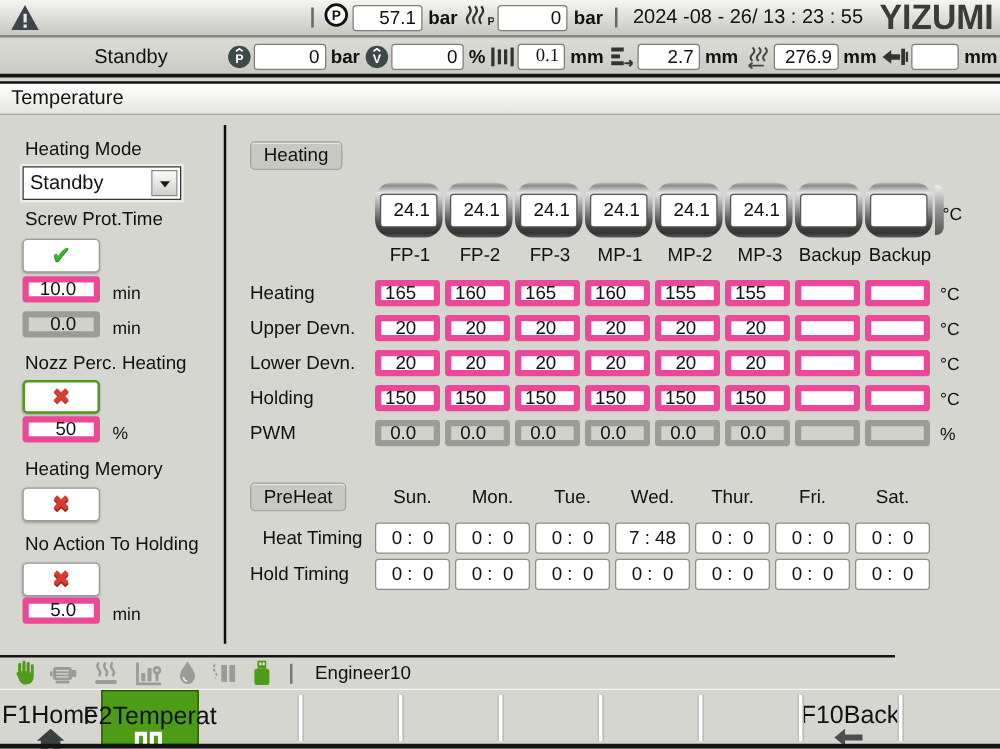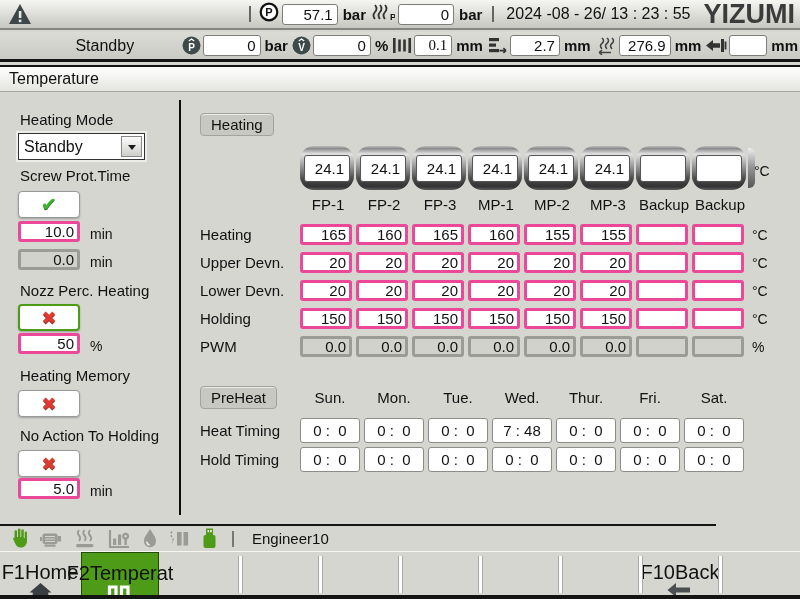--- a/index.html
+++ b/index.html
@@ -31,22 +31,22 @@
   #titlebar{position:absolute;left:0;top:65px;width:800px;height:27px;box-sizing:border-box;
             background:linear-gradient(#ffffff,#e4e4e0);border-top:2px solid #151515;
             border-bottom:1px solid #a8a8a2;display:flex;align-items:center}
   #titlebar span{margin-left:9px;font-size:16px}
 
   #divider{position:absolute;left:179px;top:100px;width:2px;height:415px;background:#0e0e0e}
 
   
   .panel-label{position:absolute;font-size:15px;white-space:nowrap}
   .unit-s{position:absolute;font-size:14px}
-  .box{height:21px;background:#fff;border:3px solid #ec4899;border-radius:3px;box-sizing:border-box;
-       font-size:15px;display:flex;align-items:center;justify-content:flex-end;padding:0 3px}
+  .box{height:21px;background:#fff;border:5px solid #ec4899;border-radius:3px;box-sizing:border-box;
+       font-size:15px;display:flex;align-items:center;justify-content:flex-end;padding:0 14px}
   .box.disabled{background:#d2d2cc;border-color:#9c9c96}
   .toggle-btn{position:absolute;width:62px;height:27px;background:#fff;border:1px solid #999;border-radius:4px;
               box-sizing:border-box;display:flex;align-items:center;justify-content:center;
               box-shadow:0 1px 2px rgba(0,0,0,.25)}
   .toggle-btn.focus{border:2px solid #4e9b17}
   .glyph-check{color:#3cb32c;font-size:19px;font-weight:bold;text-shadow:0 1px 0 #1e6e14}
   .glyph-cross{color:#dd3b30;font-size:18px;font-weight:bold;text-shadow:0 1px 0 #8c1f18}
 
   .dropdown{position:absolute;left:18px;top:133px;width:127px;height:27px;background:#fff;
             border:1px solid #333;box-shadow:0 0 0 2px #ecece8;box-sizing:border-box;
@@ -351,21 +351,21 @@
   <div id="day-row">
       <span class="day">Sun.</span>
       <span class="day">Mon.</span>
       <span class="day">Tue.</span>
       <span class="day">Wed.</span>
       <span class="day">Thur.</span>
       <span class="day">Fri.</span>
       <span class="day">Sat.</span>
     </div>
   <div id="preheat-table">
-      <div class="prow" style="top: 418px;">
+      <div class="prow" style="top: 418px; text-align: center;">
         <span class="rlabel">Heat Timing</span>
         <div class="cells">
           <div class="tcell">0 :  0</div>
           <div class="tcell">0 :  0</div>
           <div class="tcell">0 :  0</div>
           <div class="tcell">7 : 48</div>
           <div class="tcell">0 :  0</div>
           <div class="tcell">0 :  0</div>
           <div class="tcell">0 :  0</div>
         </div>

